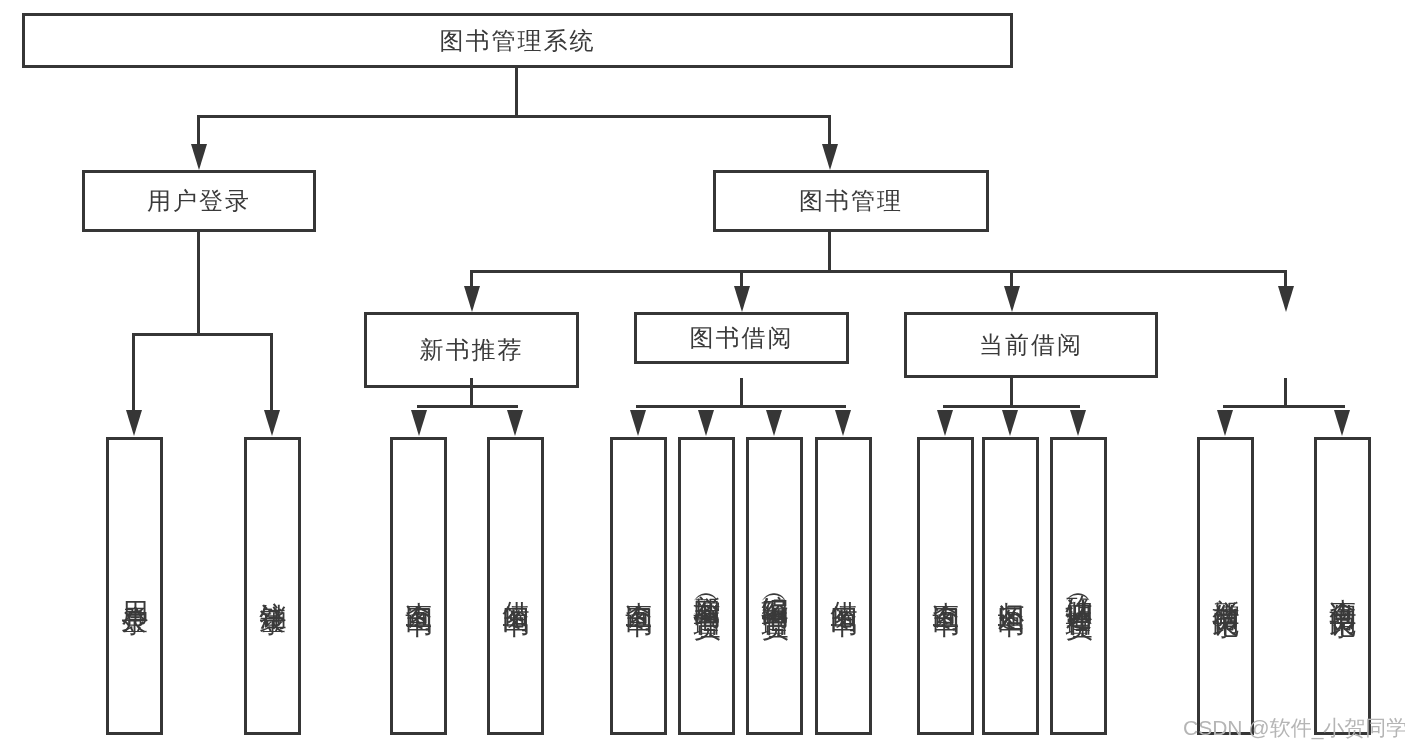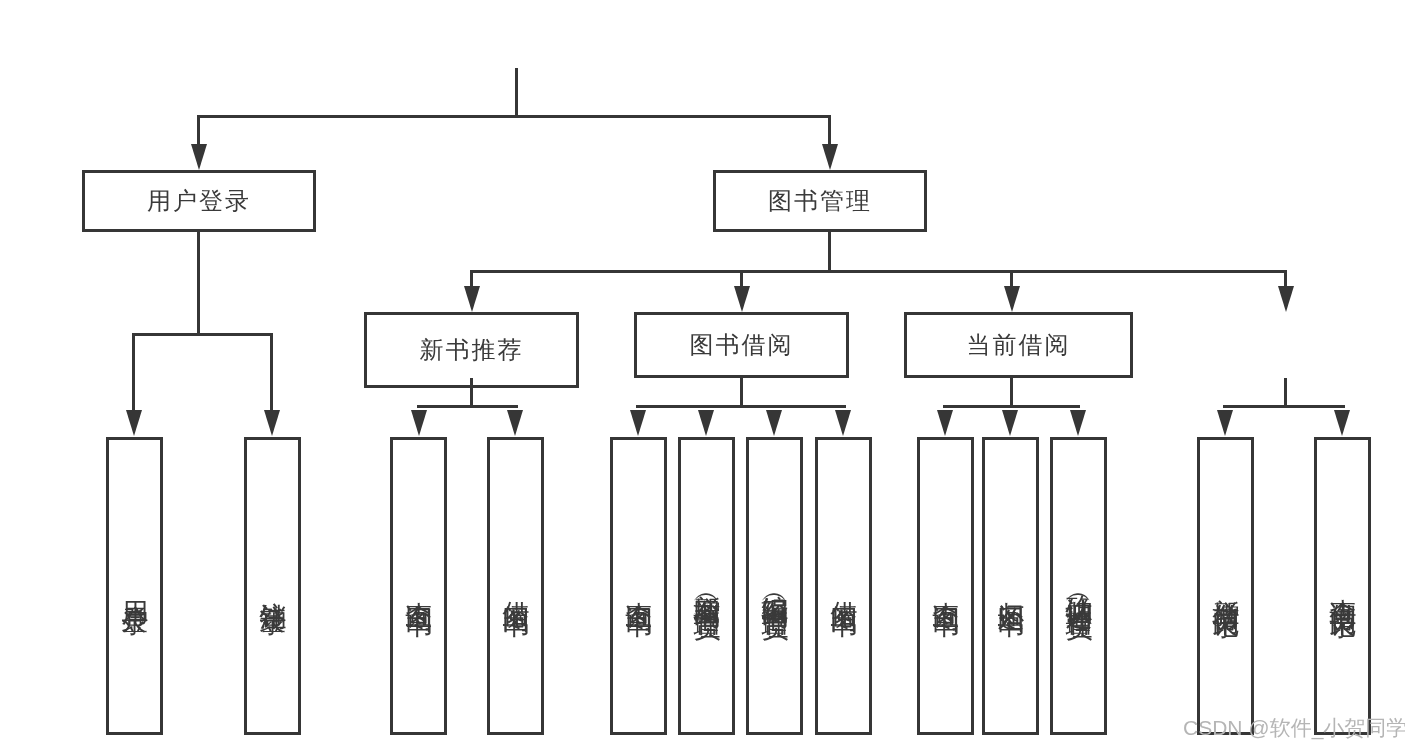--- a/index.html
+++ b/index.html
@@ -35,38 +35,41 @@
   .watermark{
     position:absolute;left:1183px;top:714px;font-size:21px;
     color:var(--watermark);white-space:nowrap;z-index:5;
   }
 </style>
 </head>
 <body>
 
 <div class="stage">
 
+  <div class="box hbox" style="left:22px;top:13px;width:991px;height:55px;">
+    <span>图书管理系统</span>
+  </div>
 
   <div class="box hbox" style="left:82px;top:170px;width:234px;height:62px;">
     <span>用户登录</span>
   </div>
 
-  <div class="box hbox" style="left:713px;top:170px;width:214px;height:62px;">
+  <div class="box hbox" style="left:713px;top:170px;width:276px;height:62px;">
     <span>图书管理</span>
   </div>
 
   <div class="box hbox" style="left:364px;top:312px;width:215px;height:76px;">
     <span>新书推荐</span>
   </div>
 
-  <div class="box hbox" style="left:634px;top:312px;width:215px;height:66px;">
+  <div class="box hbox" style="left:634px;top:312px;width:215px;height:52px;">
     <span>图书借阅</span>
   </div>
 
-  <div class="box hbox" style="left:904px;top:312px;width:229px;height:66px;">
+  <div class="box hbox" style="left:904px;top:312px;width:254px;height:66px;">
     <span>当前借阅</span>
   </div>
 
 
   <div class="box vbox" style="left:106px;">
     <span class="vtext">用户登录</span>
   </div>
   <div class="box vbox" style="left:244px;">
     <span class="vtext">注销登录</span>
   </div>

